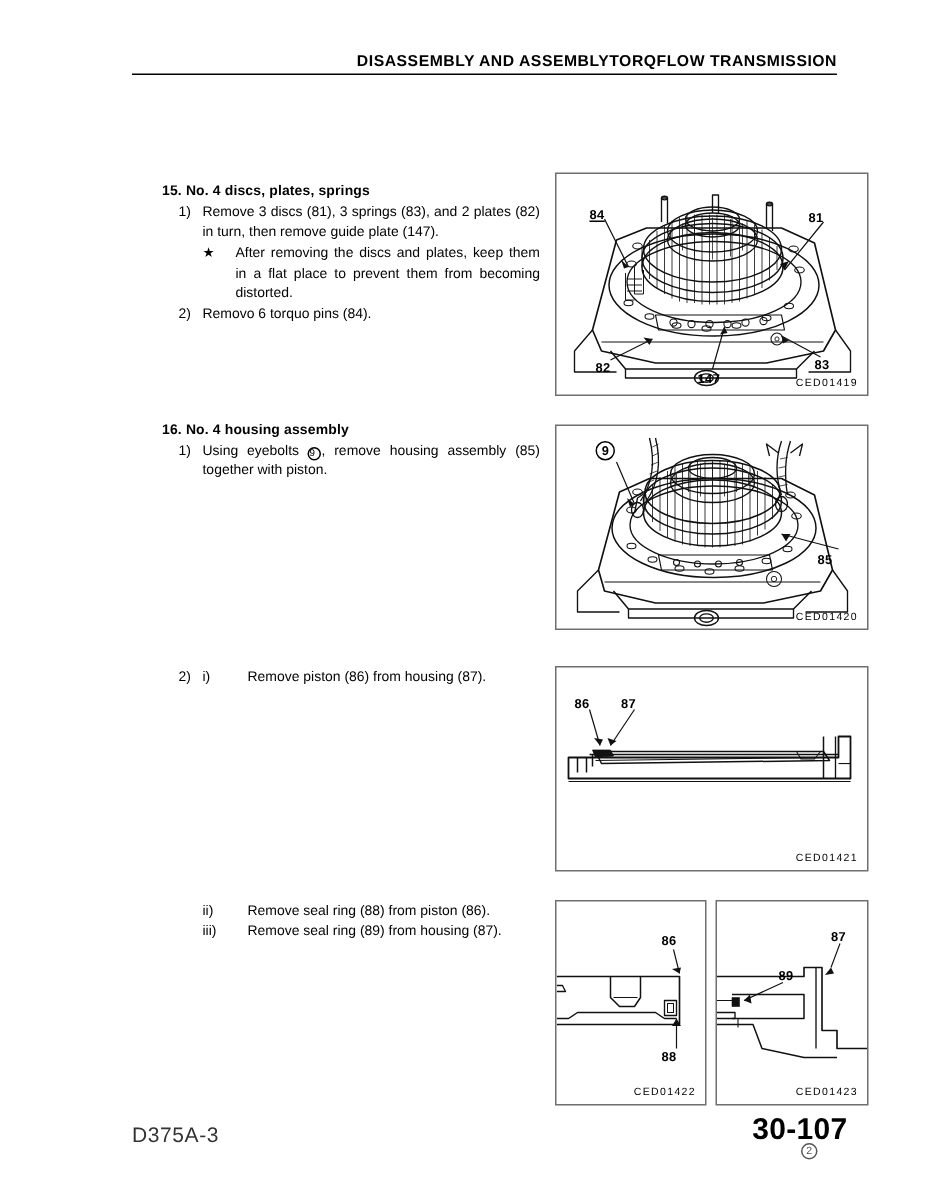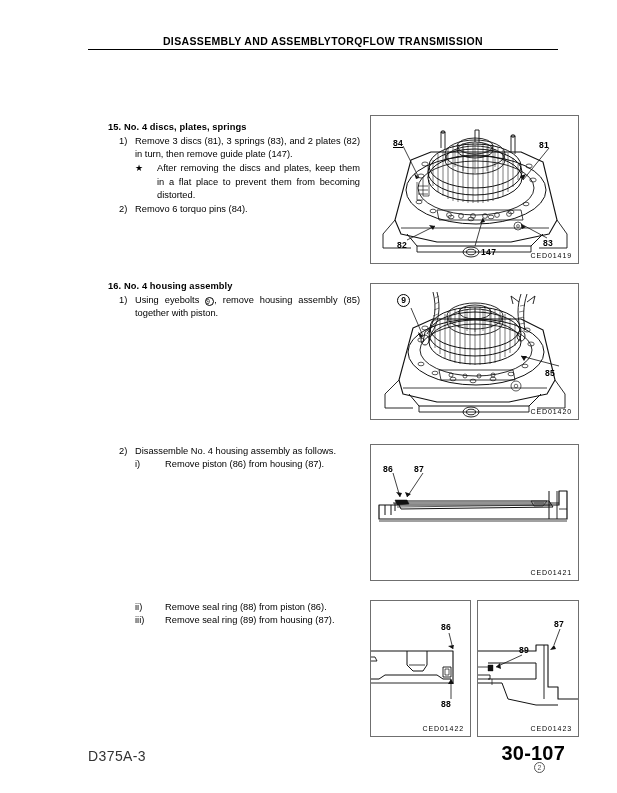--- a/index.html
+++ b/index.html
@@ -17,21 +17,21 @@
 
   
   #page-header {
     position: absolute;
     left: 88px;
     top: 30px;
     width: 470px;
     height: 20px;
     border-bottom: 1.6px solid #000;
     display: flex;
-    justify-content: center;
+    justify-content: flex-end;
     align-items: flex-end;
     padding-bottom: 2px;
   }
   .header-text {
     font-size: 10.5px;
     font-weight: bold;
     letter-spacing: 0.35px;
   }
 
   
@@ -189,21 +189,20 @@
 
     <div class="lvl1 justify">
       <span class="marker">1)</span>
       <span>Using eyebolts</span> <span class="circ-ref">9</span><span>, remove housing assembly (85) together with piston.</span>
     </div>
   </div>
 
   <div class="text-col" style="top:429px;">
     <div class="lvl1 justify">
       <span class="marker">2)</span>
-      <span>Disassemble No. 4 housing assembly as follows.</span>
     </div>
     <div style="padding-left:27px;">
       <div class="roman">
         <span class="marker">i)</span>
         <span>Remove piston (86) from housing (87).</span>
       </div>
     </div>
   </div>
 
   <div class="text-col" style="top:585px; left:115px; width:230px;">
@@ -332,21 +331,21 @@
           <polygon points="64,110 58,109 62,114"></polygon>
           <polygon points="150,108 155,111 151,113"></polygon>
           <polygon points="112,102 109,107 114,106"></polygon>
         </g>
       </g>
     </svg>
     <span class="callout" style="left:22px; top:22px;text-decoration:underline;">84</span>
     <span class="callout" style="left:168px; top:24px;">81</span>
     <span class="callout" style="left:26px; top:124px;">82</span>
     <span class="callout" style="left:172px; top:122px;">83</span>
-    <span class="callout" style="left:94px; top:131px;padding-left:16px;">147</span>
+    <span class="callout" style="left:94px; top:131px;">147</span>
     <span class="panel-code">CED01419</span>
   </div>
 
   <div class="panel" style="left:350px; top:267px; width:209px; height:137px;">
     <svg class="fig-svg" width="207" height="135" viewBox="0 0 207 135">
       <g fill="none" stroke="#111" stroke-width="0.9" stroke-linejoin="round">
 
         <path d="M28 96 L42 44 L62 35 L150 35 L172 46 L184 96 L176 110 L138 118 L66 118 L32 110 Z" stroke-width="1.1"></path>
         <ellipse cx="105" cy="68" rx="68" ry="33" stroke-width="1"></ellipse>
         <ellipse cx="105" cy="66" rx="56" ry="26"></ellipse>

